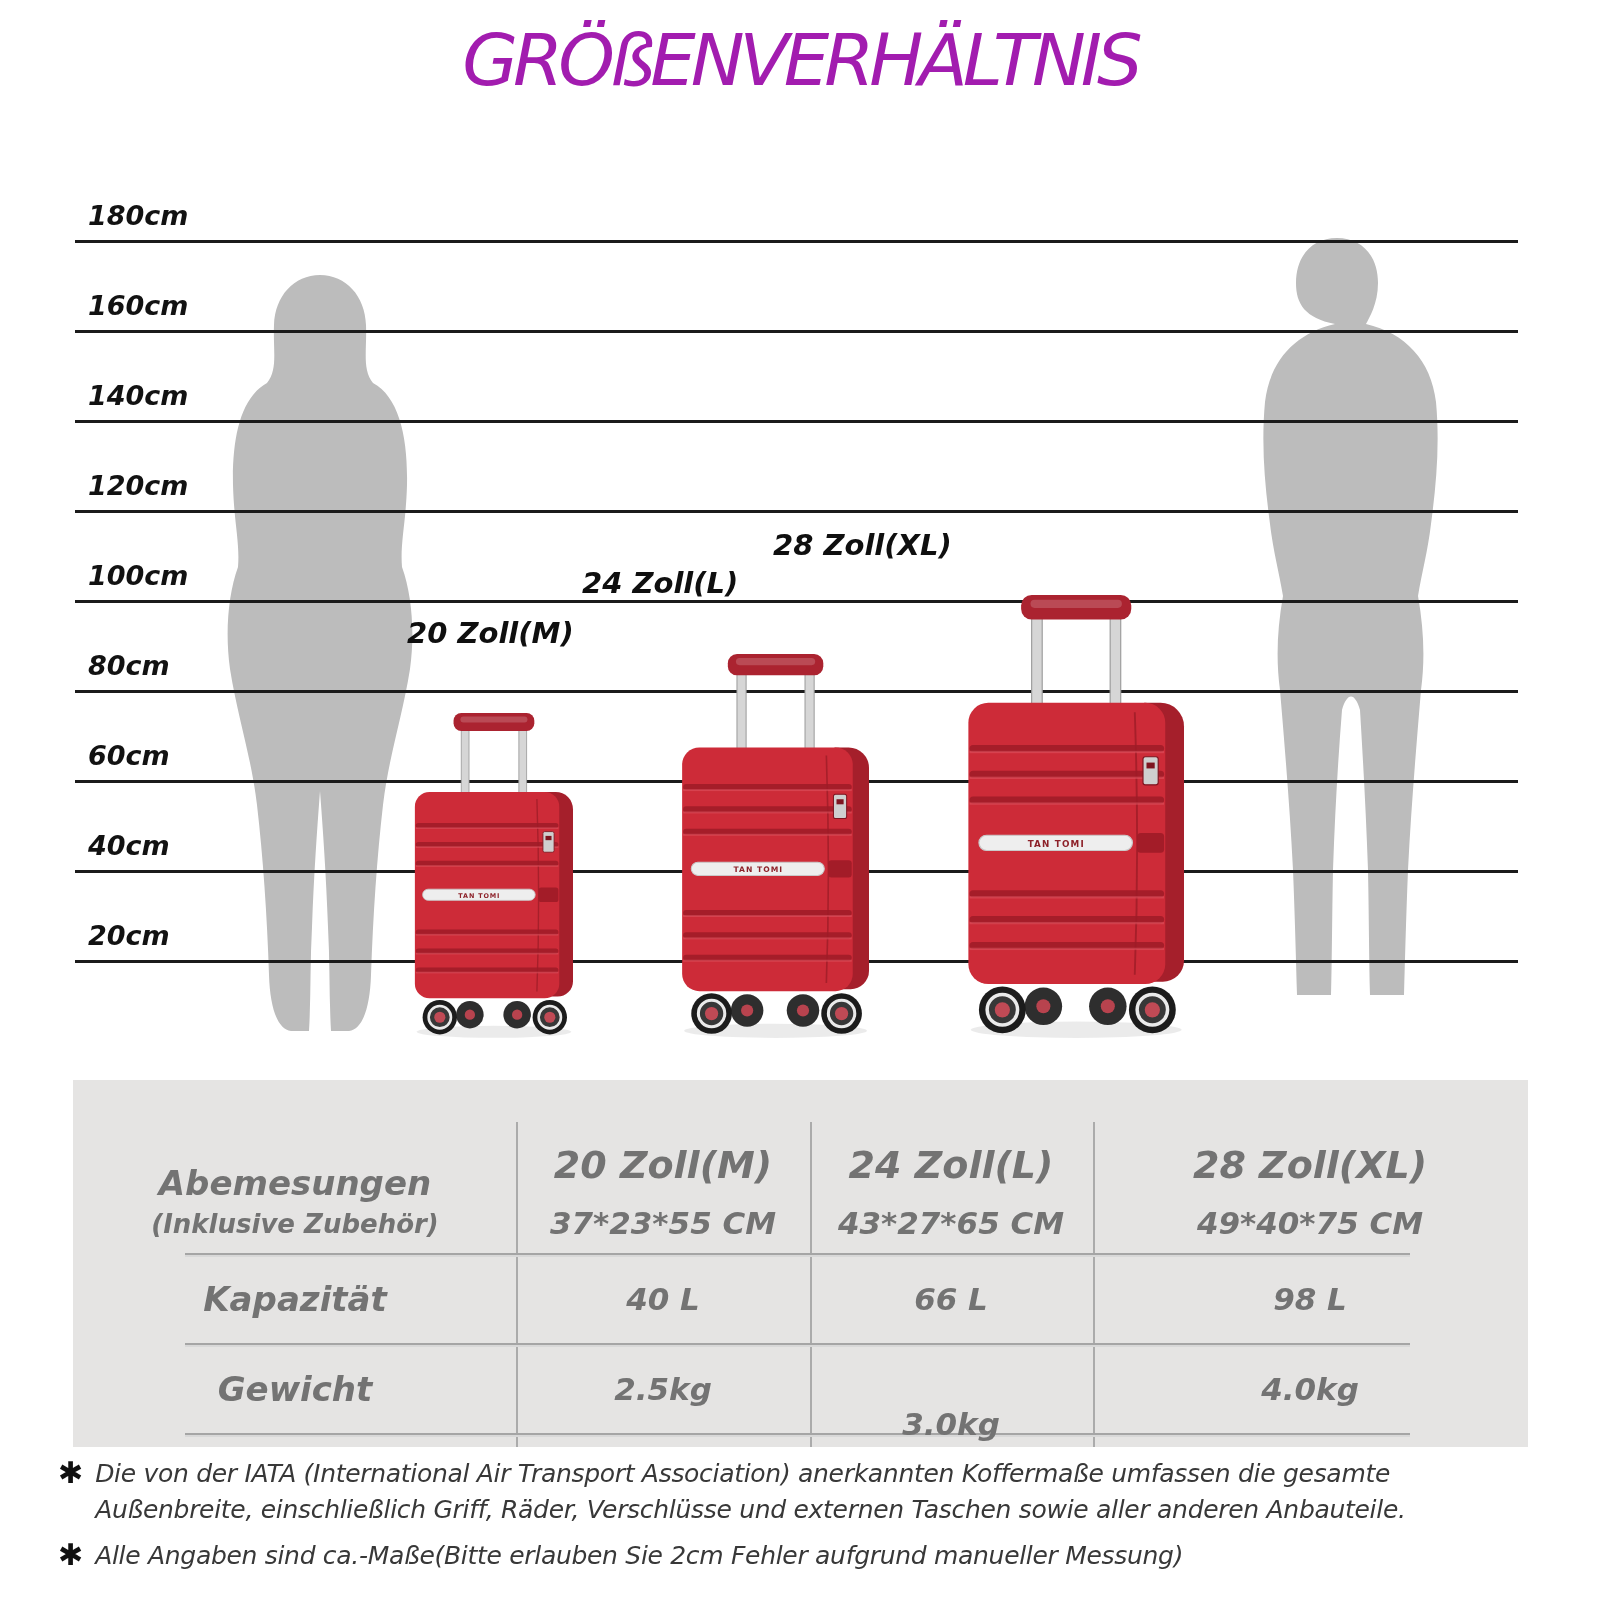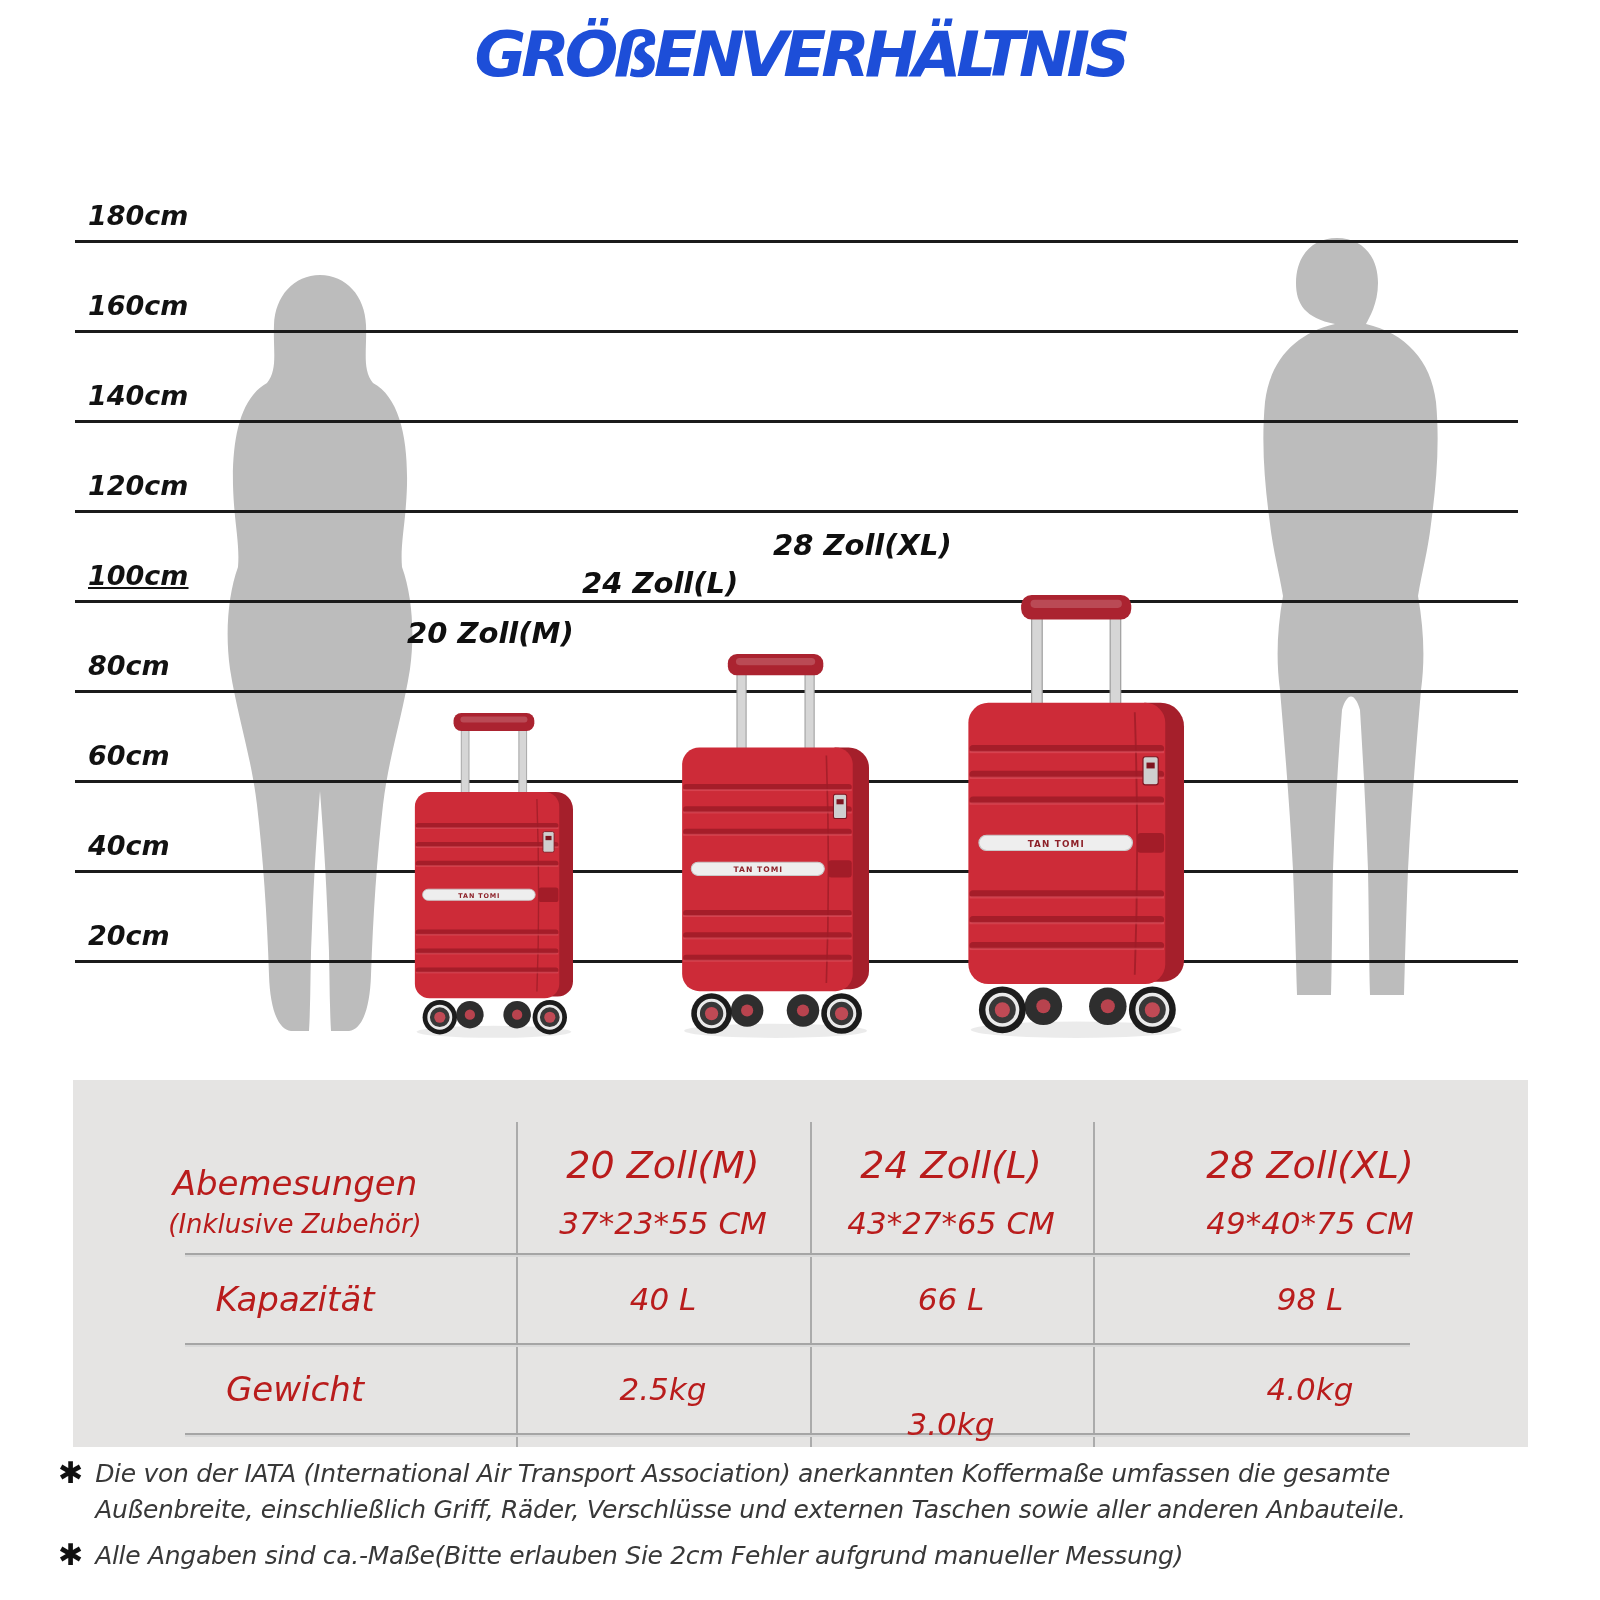--- a/index.html
+++ b/index.html
@@ -3,22 +3,22 @@
 <meta charset="utf-8">
 <style>
   html,body{margin:0;padding:0;background:#ffffff;}
   #canvas{
     position:relative;width:1600px;height:1600px;background:#ffffff;overflow:hidden;
     font-family:"DejaVu Sans","Liberation Sans",sans-serif;
   }
   
   #title{
     position:absolute;top:18px;left:0;width:1600px;text-align:center;
-    font-size:63px;font-weight:bold;font-style:italic;letter-spacing:-5px;
-    color:#1d4ed8;white-space:nowrap;
+    font-size:72px;font-weight:normal;font-style:italic;letter-spacing:-5px;
+    color:#a21caf;white-space:nowrap;
   }
   #subtitle{
     position:absolute;top:136px;left:0;width:1600px;text-align:center;
     font-size:29px;font-weight:bold;font-style:italic;letter-spacing:-1px;color:#111;
   }
   
   .hline{position:absolute;height:3px;background:#1b1b1b;z-index:2;}
   .hlabel{
     position:absolute;z-index:3;font-size:27px;font-weight:bold;font-style:italic;
     color:#121212;white-space:nowrap;
@@ -29,21 +29,21 @@
     position:absolute;z-index:5;font-size:29px;font-weight:bold;font-style:italic;
     color:#0f0f0f;white-space:nowrap;
   }
   
   #size-table{position:absolute;z-index:1;}
   .tbl-bg{position:absolute;background:#e5e4e3;}
   .tbl-vline{position:absolute;width:2px;background:#ababab;}
   .tbl-hline{position:absolute;height:2px;background:#a5a5a5;border-bottom:2px solid #d8d8d8;}
   .tbl-cell{
     position:absolute;transform:translate(-50%,-50%);white-space:nowrap;
-    font-weight:normal;font-style:italic;color:#b91c1c;text-align:center;
+    font-weight:bold;font-style:italic;color:#737373;text-align:center;
   }
   .fs-size{font-size:38px;}
   .fs-dim{font-size:31px;}
   .fs-rowlabel{font-size:34px;}
   .fs-rowsub{font-size:26px;}
   .fs-val{font-size:31px;}
   
   #footnotes{position:absolute;left:58px;top:1456px;width:1488px;z-index:2;}
   .footnote{display:flex;gap:12px;align-items:flex-start;margin-bottom:10px;}
   .fn-star{font-size:30px;line-height:34px;color:#101010;flex:0 0 auto;}
@@ -70,21 +70,21 @@
 
   <div class="hline" style="left: 75px; top: 240px; width: 1443px;"></div>
       <div class="hlabel" style="left: 88px; top: 200px;">180cm</div>
       <div class="hline" style="left: 75px; top: 330px; width: 1443px;"></div>
       <div class="hlabel" style="left: 88px; top: 290px;">160cm</div>
       <div class="hline" style="left: 75px; top: 420px; width: 1443px;"></div>
       <div class="hlabel" style="left: 88px; top: 380px;">140cm</div>
       <div class="hline" style="left: 75px; top: 510px; width: 1443px;"></div>
       <div class="hlabel" style="left: 88px; top: 470px;">120cm</div>
       <div class="hline" style="left: 75px; top: 600px; width: 1443px;"></div>
-      <div class="hlabel" style="left: 88px; top: 560px; text-decoration: underline;">100cm</div>
+      <div class="hlabel" style="left: 88px; top: 560px;">100cm</div>
       <div class="hline" style="left: 75px; top: 690px; width: 1443px;"></div>
       <div class="hlabel" style="left: 88px; top: 650px;">80cm</div>
       <div class="hline" style="left: 75px; top: 780px; width: 1443px;"></div>
       <div class="hlabel" style="left: 88px; top: 740px;">60cm</div>
       <div class="hline" style="left: 75px; top: 870px; width: 1443px;"></div>
       <div class="hlabel" style="left: 88px; top: 830px;">40cm</div>
       <div class="hline" style="left: 75px; top: 960px; width: 1443px;"></div>
       <div class="hlabel" style="left: 88px; top: 920px;">20cm</div>
   <svg class="case-svg" style="left:408.0625px;top:713.4375px;" width="171.875" height="326.5625" viewBox="0 0 200 380">
     <ellipse cx="100" cy="371" rx="90" ry="7" fill="#000" opacity="0.08"></ellipse>

